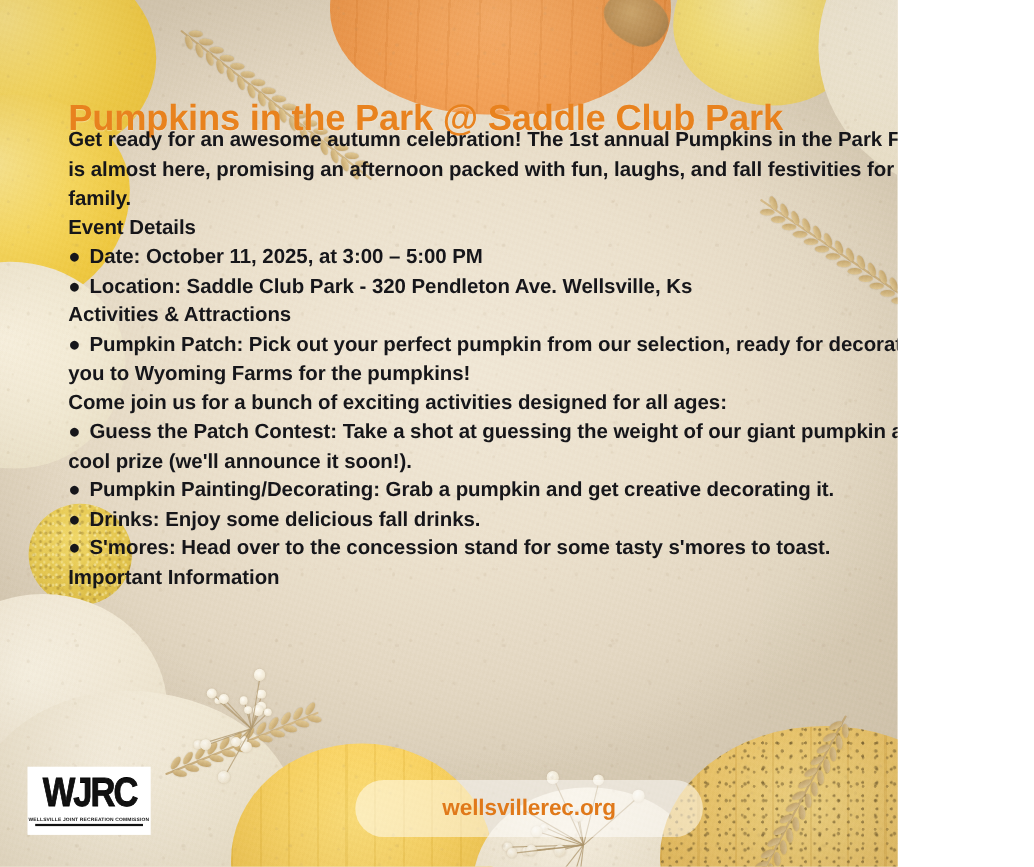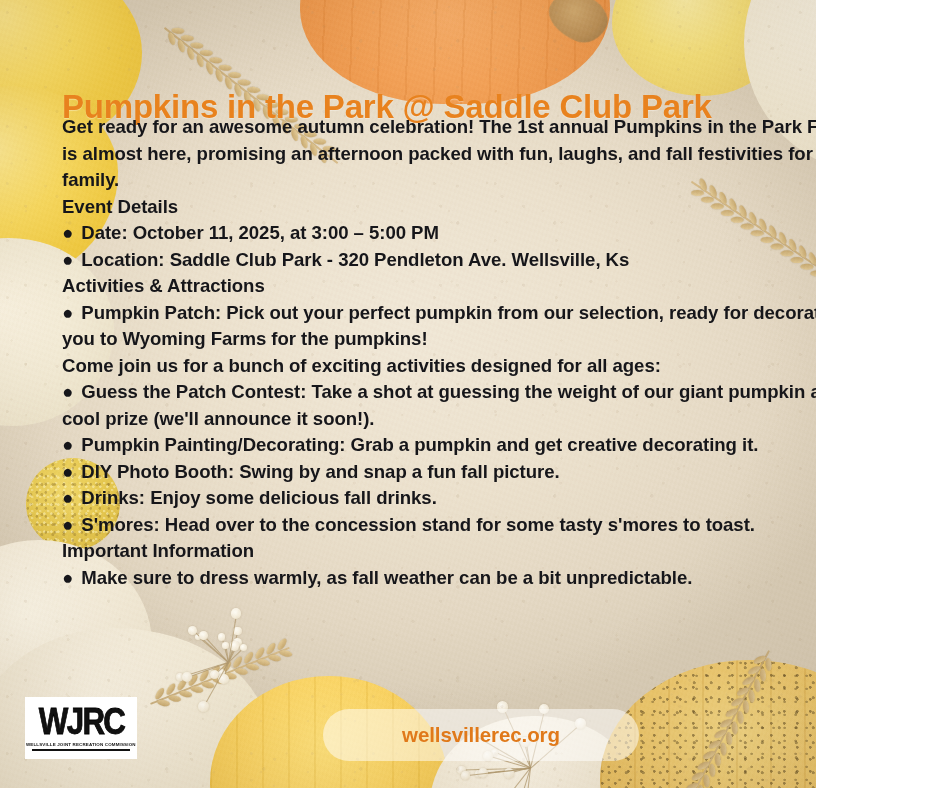--- a/index.html
+++ b/index.html
@@ -578,25 +578,23 @@
     <div class="body-block" id="body-block">
         <p><span>Get ready for an awesome autumn celebration! The 1st annual Pumpkins in the Park Fall Festival is almost here, promising an afternoon packed with fun, laughs, and fall festivities for the whole family.</span></p>
         <p><span>Event Details</span></p>
         <p><span class="bullet">●</span><span> Date: October 11, 2025, at 3:00 – 5:00 PM</span></p>
         <p><span class="bullet">●</span><span> Location: Saddle Club Park - 320 Pendleton Ave. Wellsville, Ks</span></p>
         <p><span>Activities &amp; Attractions</span></p>
         <p><span class="bullet">●</span><span> Pumpkin Patch: Pick out your perfect pumpkin from our selection, ready for decorating! Thank you to Wyoming Farms for the pumpkins!</span></p>
         <p><span>Come join us for a bunch of exciting activities designed for all ages:</span></p>
         <p><span class="bullet">●</span><span> Guess the Patch Contest: Take a shot at guessing the weight of our giant pumpkin and win a cool prize (we'll announce it soon!).</span></p>
         <p><span class="bullet">●</span><span> Pumpkin Painting/Decorating: Grab a pumpkin and get creative decorating it.</span></p>
-        <p><span class="bullet">●</span><span> DIY Photo Booth: Swing by and snap a fun fall picture.</span></p>
         <p><span class="bullet">●</span><span> Drinks: Enjoy some delicious fall drinks.</span></p>
         <p><span class="bullet">●</span><span> S'mores: Head over to the concession stand for some tasty s'mores to toast.</span></p>
         <p><span>Important Information</span></p>
-        <p><span class="bullet">●</span><span> Make sure to dress warmly, as fall weather can be a bit unpredictable.</span></p>
       </div>
 
     <div class="logo">
       <div class="logo-mark"><span>W</span><span class="slash">J</span><span>RC</span></div>
       <div class="logo-sub">WELLSVILLE JOINT RECREATION COMMISSION</div>
       <div class="logo-rule"></div>
     </div>
 
     <div class="url-pill">
       <span class="url-text">wellsvillerec.org</span>

